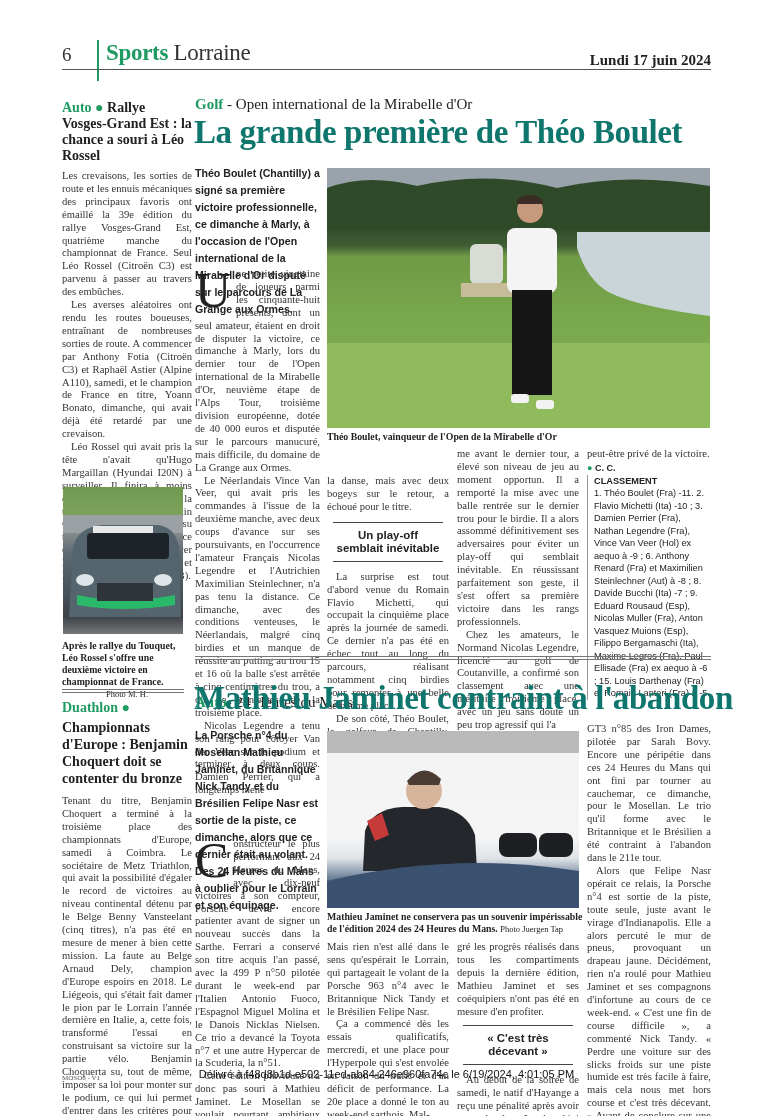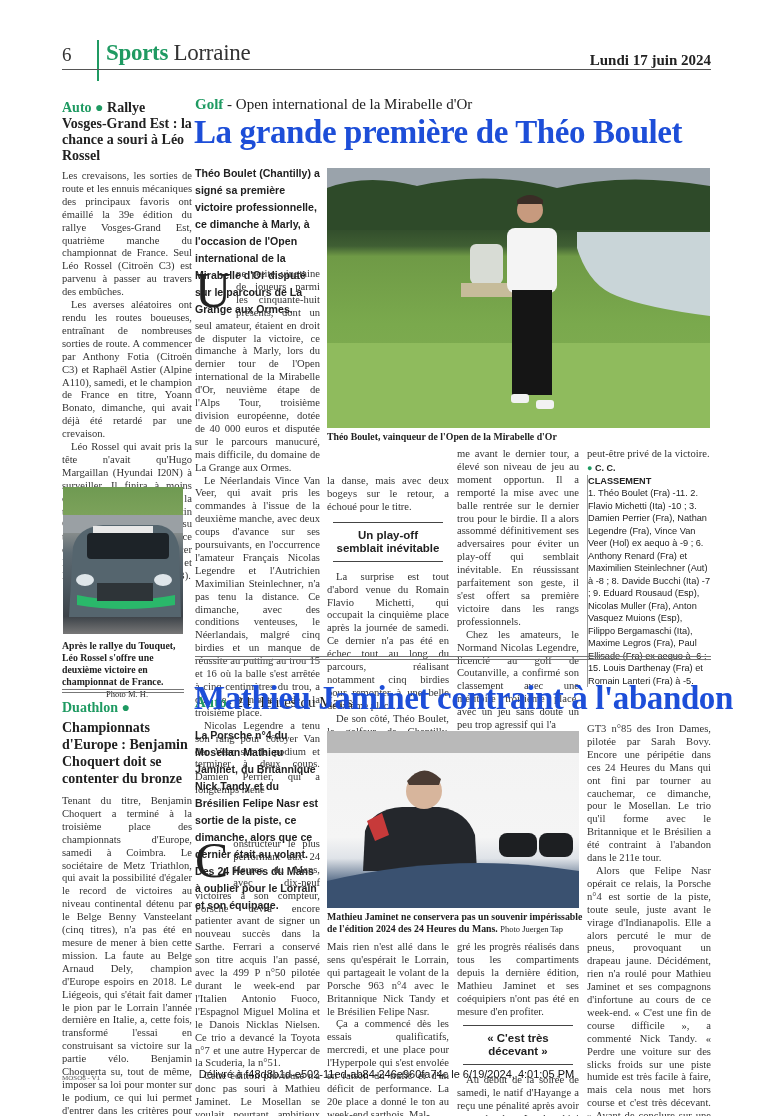--- a/index.html
+++ b/index.html
@@ -16,32 +16,32 @@
   
   .txt{font-family:"Liberation Serif",serif;font-size:10.6px;line-height:12.9px;color:#333;text-align:justify;hyphens:auto;}
   .txt p{margin:0;text-indent:9px;}
   .txt p.first{text-indent:0;}
   .brief-kicker{font-family:"Liberation Serif",serif;font-weight:bold;font-size:14px;line-height:16px;color:#222;}
   .brief-kicker .k{color:#1f9a62;}
   .brief-title{font-family:"Liberation Serif",serif;font-weight:bold;font-size:14px;line-height:17px;color:#222;}
   .chapo{font-family:"Liberation Sans",sans-serif;font-weight:bold;font-size:10.6px;line-height:17px;color:#222;}
   .kicker{font-family:"Liberation Serif",serif;font-size:15px;color:#222;}
   .kicker b{color:#1f9a62;}
-  .headline{font-family:"Liberation Serif",serif;font-weight:bold;font-size:33px;line-height:38px;color:#1d4ed8;letter-spacing:-0.4px;white-space:nowrap;}
+  .headline{font-family:"Liberation Serif",serif;font-weight:bold;font-size:33px;line-height:38px;color:#0f766e;letter-spacing:-0.4px;white-space:nowrap;}
   .caption{font-family:"Liberation Serif",serif;font-weight:bold;font-size:9.8px;line-height:12px;color:#222;}
   .caption .cr{font-weight:normal;font-size:8.5px;text-align:center;}
   .inter{font-family:"Liberation Sans",sans-serif;font-weight:bold;font-size:11.5px;line-height:13px;color:#222;text-align:center;border-top:1px solid #444;border-bottom:1px solid #444;padding:6px 2px;}
   .dropcap{float:left;font-size:50px;line-height:40px;padding:2px 5px 0 0;font-family:"Liberation Serif",serif;color:#222;}
   .sign{font-family:"Liberation Sans",sans-serif;font-size:9px;font-weight:bold;color:#222;}
   .sign .dot{color:#1f9a62;}
   .rule2{border-top:1px solid #777;border-bottom:1px solid #777;height:2px;}
   .photo{overflow:hidden;}
   #footer-code{left:62px;top:1074px;font-size:7px;color:#555;font-family:"Liberation Serif",serif;}
   #footer-delivery{left:0;width:773px;top:1068px;text-align:center;font-family:"Liberation Sans",sans-serif;font-size:11px;color:#111;}
-  .classement{border-left:1px solid #999;font-family:"Liberation Sans",sans-serif;font-size:9.2px;line-height:12.5px;color:#222;}
+  .classement{border-left:1px solid #999;padding-left:6px;font-family:"Liberation Sans",sans-serif;font-size:9.2px;line-height:12.5px;color:#222;}
   .classement b{display:block;font-size:9.2px;}
 </style>
 </head>
 <body>
 
 <div class="abs" id="pagenum">6</div>
 <div class="abs" id="hdr-vbar"></div>
 <div class="abs" id="rubric">
   <b>Sports</b>
   <span class="l">Lorraine</span>

